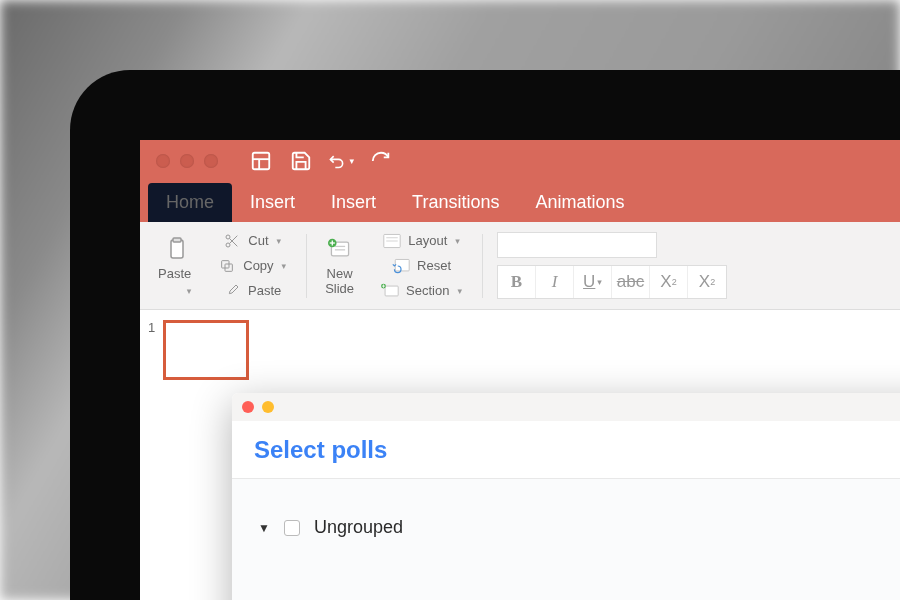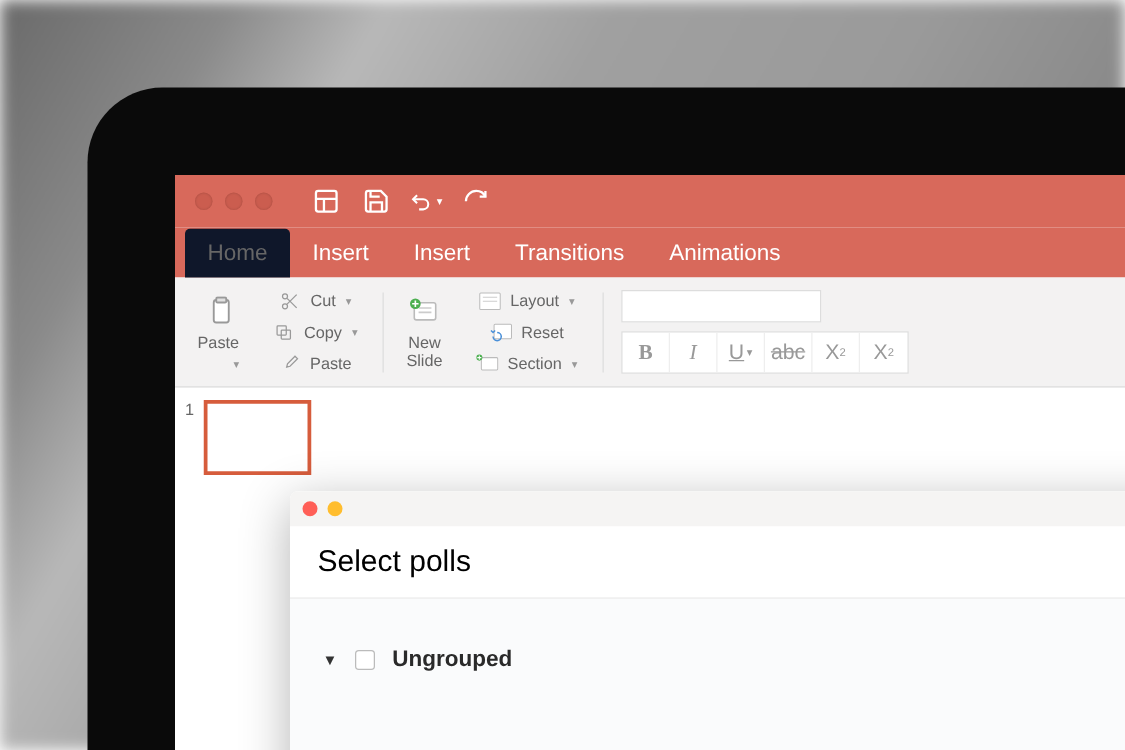--- a/index.html
+++ b/index.html
@@ -39,27 +39,27 @@
 .thumbs{width:124px;padding:10px 8px}
 .thumb-row{display:flex;gap:8px}
 .thumb-num{font-size:13px;color:#666}
 .thumb{width:86px;height:60px;border:3px solid #d65c3c;background:#fff}
 .modal{position:absolute;top:393px;left:232px;width:800px;height:300px;background:#fff;box-shadow:0 10px 40px rgba(0,0,0,.3);border-radius:6px 6px 0 0;overflow:hidden}
 .modal-titlebar{height:28px;background:#f5f4f3;display:flex;align-items:center;padding:0 10px;gap:8px}
 .modal-traffic{display:flex;gap:8px}
 .m-red{width:12px;height:12px;border-radius:50%;background:#ff5f57}
 .m-yellow{width:12px;height:12px;border-radius:50%;background:#ffbd2e}
 .modal-header{height:58px;display:flex;align-items:center;justify-content:space-between;padding:0 22px;border-bottom:1px solid #e8e8e8}
-.modal-header h2{font-size:24px;font-weight:400;color:#000000}
+.modal-header h2{font-size:24px;font-weight:700;color:#3b82f6}
 .modal-body{padding:18px 22px;background:#fafbfc;height:200px}
 .modal-body .row-pad{height:14px}
 .group-row{display:flex;align-items:center;gap:14px;padding:6px 4px}
 .disclosure{font-size:12px;color:#333;cursor:pointer}
 .chk{width:16px;height:16px;border:1px solid #bbb;border-radius:3px;background:#fff;cursor:pointer}
-.group-row .name{font-size:18px;font-weight:700;color:#2a2a2a}
+.group-row .name{font-size:18px;font-weight:400;color:#2a2a2a}
 </style>
 </head>
 <body>
 
 <div class="wallpaper"></div>
 
 <div class="device-bezel">
 <div class="screen">
 
 <div class="app-titlebar">

